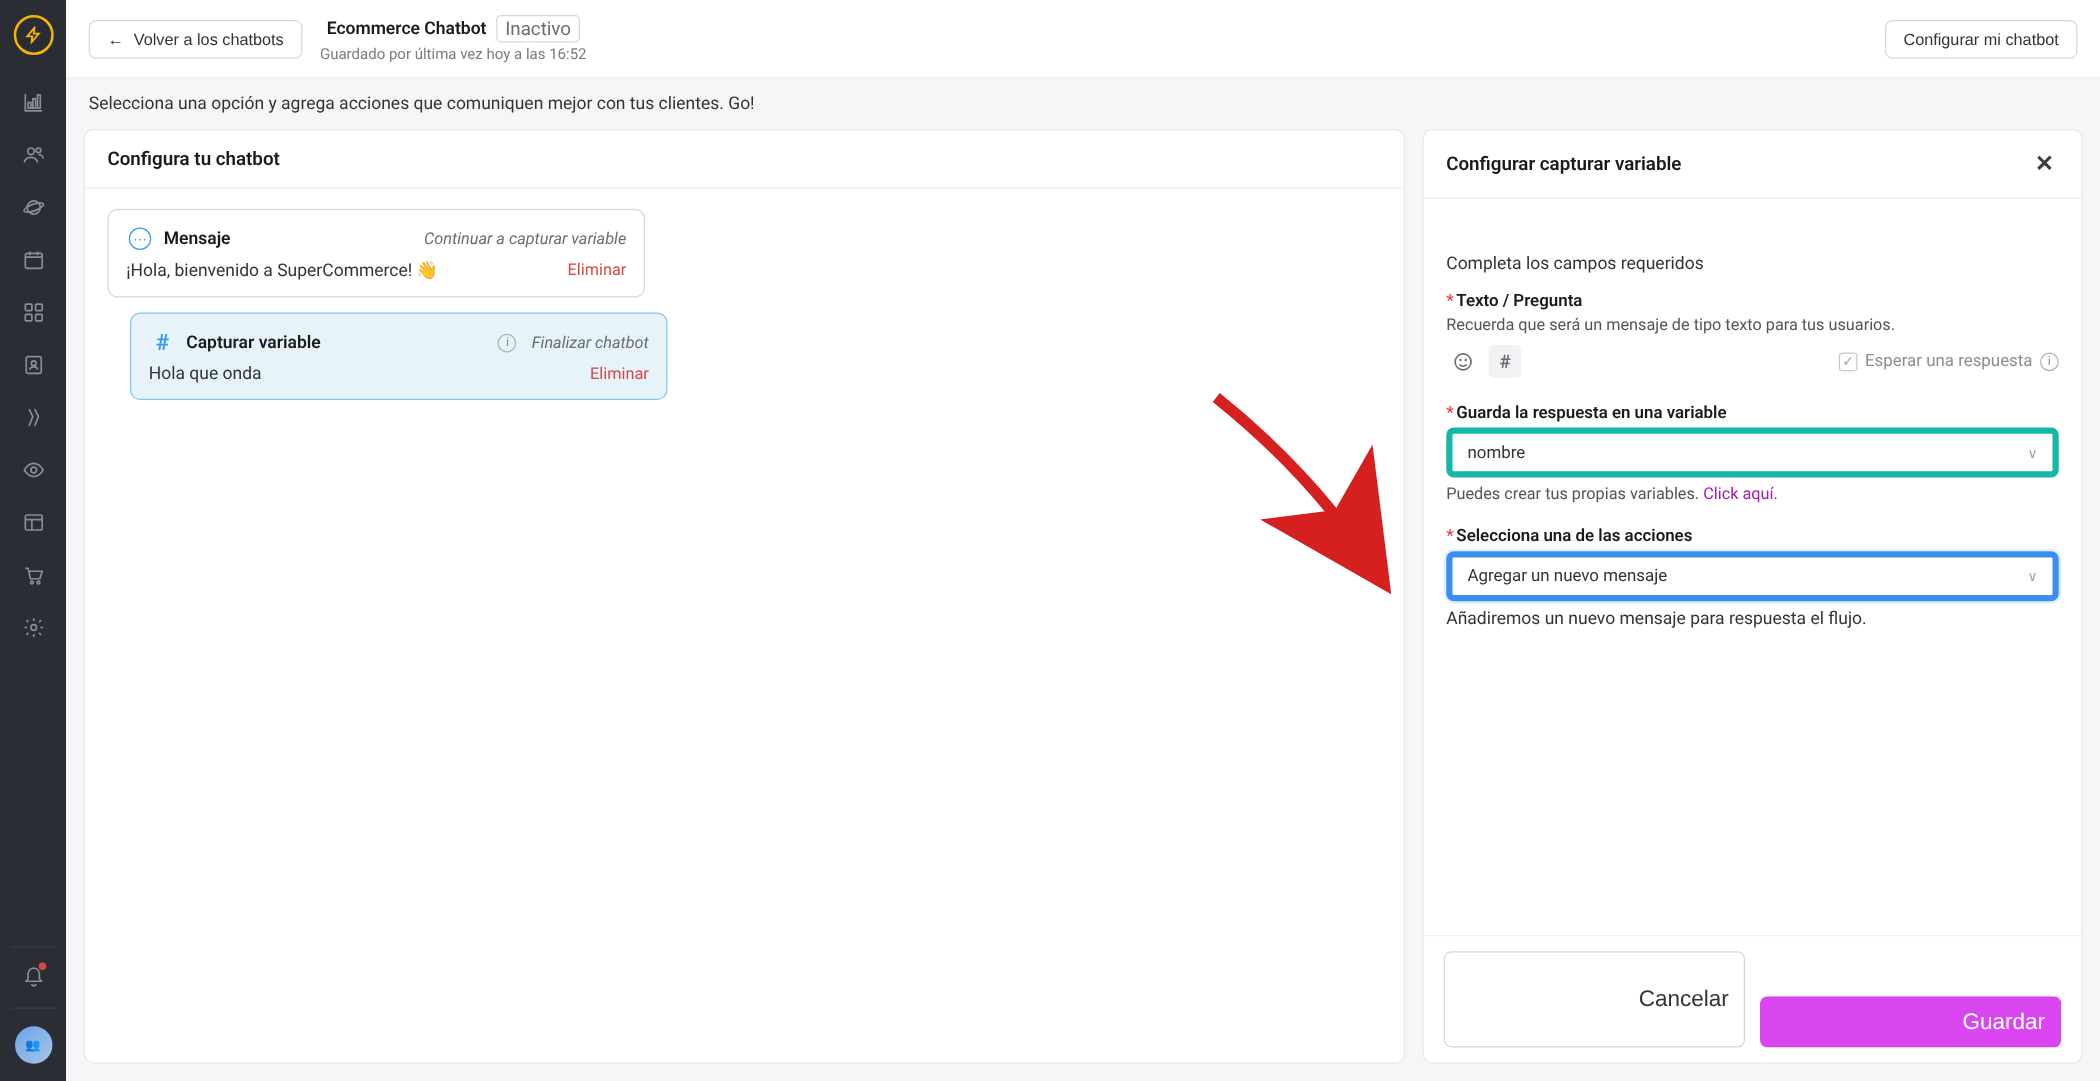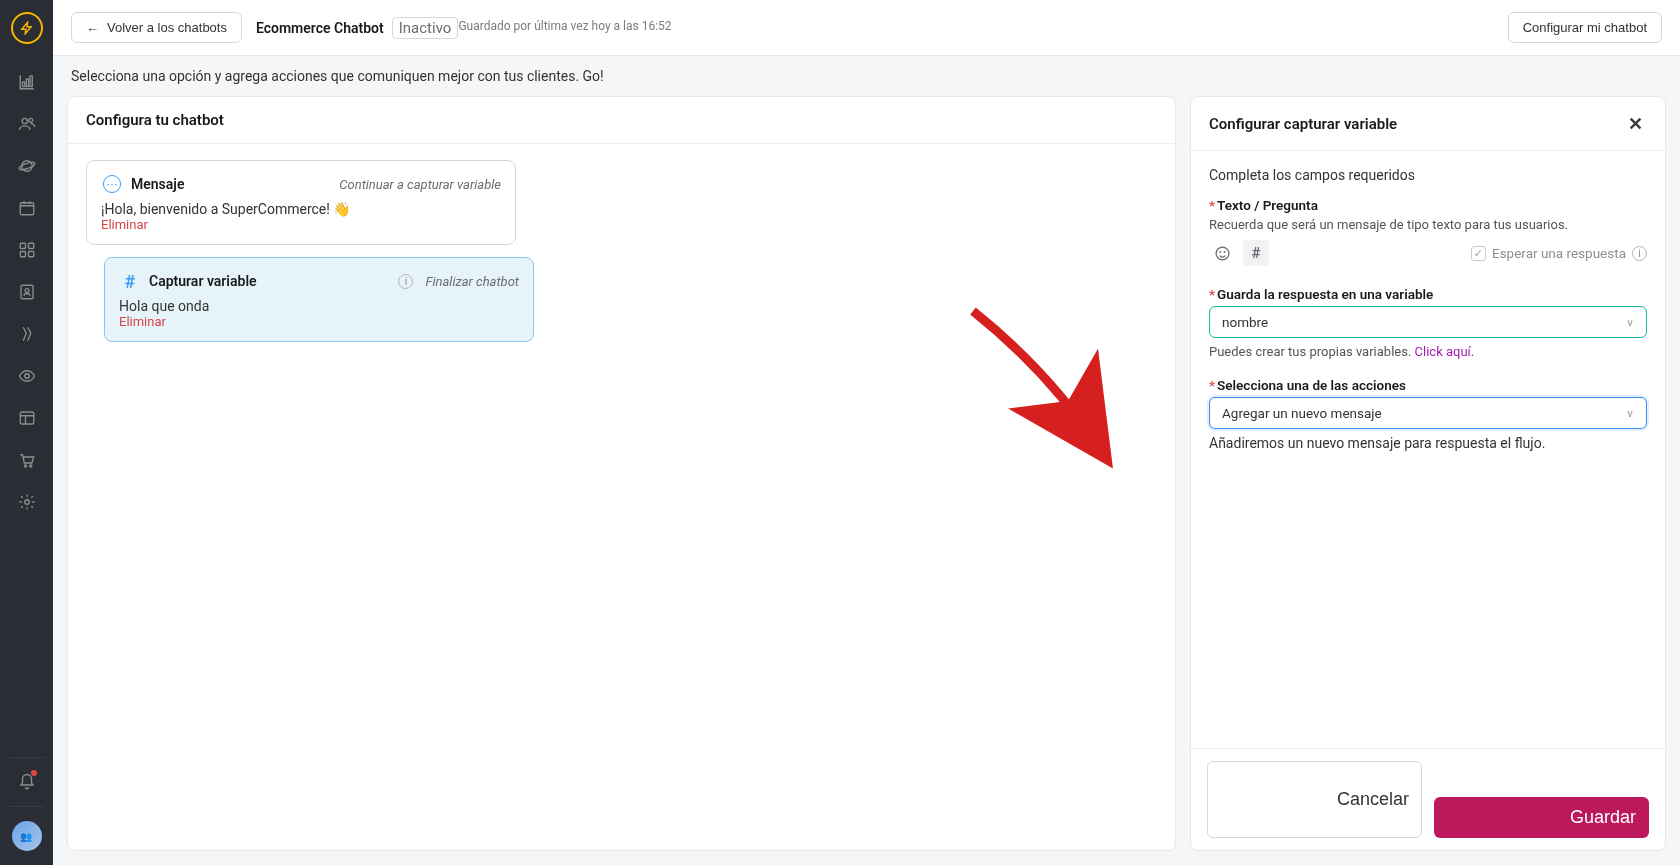--- a/index.html
+++ b/index.html
@@ -16,87 +16,87 @@
     .sidebar-bell { position: relative; width: 36px; height: 36px; display: flex; align-items: center; justify-content: center; color: #8a8d91; cursor: pointer; border-top: 1px solid #3a3d43; border-bottom: 1px solid #3a3d43; padding: 24px 0; }
     .sidebar-bell::after { content: ''; position: absolute; top: 12px; right: 8px; width: 6px; height: 6px; background: #e04545; border-radius: 50%; }
     .sidebar-avatar { width: 30px; height: 30px; border-radius: 50%; background: linear-gradient(135deg, #6aa4e8, #a8c4e8); margin: 14px 0; cursor: pointer; overflow: hidden; display:flex; align-items:center; justify-content:center; font-size:10px; color:#fff;}
     
     
     .main { flex: 1; display: flex; flex-direction: column; background: #fff; overflow: hidden; }
     
     
     .topbar { display: flex; align-items: center; padding: 12px 18px; border-bottom: 1px solid #e7e8ea; gap: 14px; background: #fff; }
     .back-btn { display: flex; align-items: center; gap: 8px; padding: 7px 14px; border: 1px solid #d6d7da; border-radius: 6px; background: #fff; cursor: pointer; font-size: 13px; color: #333; }
-    .topbar-title-wrap { display: flex; flex-direction: row; }
+    .topbar-title-wrap { display: flex; flex-direction: column; align-items: center; }
     .topbar-title-row { display: flex; align-items: center; gap: 8px; }
     .topbar-title { font-weight: 600; font-size: 14px; color: #1a1a1a; }
     .badge { font-size: 15px; color: #6a6c70; border: 1px solid #d6d7da; border-radius: 4px; padding: 1px 6px; }
     .topbar-sub { font-size: 12px; color: #7a7c80; margin-top: 2px; }
     .topbar-spacer { flex: 1; }
     .config-btn { padding: 7px 14px; border: 1px solid #d6d7da; border-radius: 6px; background: #fff; cursor: pointer; font-size: 13px; color: #333; }
     
     
     .instruction { padding: 12px 18px; color: #333; font-size: 14px; background: #f5f6f7; }
     .collapse-toggle { position: absolute; left: 53px; top: 380px; background: #f5f6f7; width: 14px; height: 26px; display: flex; align-items: center; justify-content: center; color: #6a6c70; cursor: pointer; font-size: 16px; }
     
     
     .content { flex: 1; display: flex; gap: 14px; padding: 0 14px 14px 14px; background: #f5f6f7; overflow: hidden; position: relative; }
     
     .panel { background: #fff; border: 1px solid #e7e8ea; border-radius: 8px; display: flex; flex-direction: column; overflow: hidden; }
     .panel-left { flex: 1; min-width: 0; }
-    .panel-right { width: 476px; flex-shrink: 0; }
+    .panel-right { width: 528px; flex-shrink: 0; gap: 28px; }
     
     .panel-header { display: flex; align-items: center; justify-content: space-between; padding: 14px 18px; border-bottom: 1px solid #edeef0; font-weight: 600; font-size: 15px; text-align: center; }
     .close-x { cursor: pointer; font-size: 18px; color: #3a3c40; padding: 2px 4px; }
     
     .panel-body { padding: 16px 18px; flex: 1; overflow-y: auto; }
     
     
     .flow-card { border: 1px solid #d6d7da; border-radius: 8px; padding: 12px 14px; margin-bottom: 0; width: 430px; background: #fff; }
     .flow-card.nested { margin-left: 18px; margin-top: 12px; border: 1px solid #89c5f0; background: #e6f4fa; width: 430px; }
     .flow-card-head { display: flex; align-items: center; gap: 8px; margin-bottom: 6px; }
     .flow-icon-badge { width: 22px; height: 22px; display: flex; align-items: center; justify-content: center; }
     .flow-icon-msg { color: #3b9cf5; border: 1.5px solid #3b9cf5; border-radius: 50%; width:18px; height:18px; display:flex; align-items:center; justify-content:center; font-size:11px;}
     .flow-icon-hash { color: #3b9cf5; font-size: 18px; font-weight:600; }
     .flow-title { font-weight: 600; font-size: 14px; }
     .flow-head-spacer { flex: 1; }
     .flow-continue { font-style: italic; font-size: 13px; color: #6a6c70; }
     .flow-info-icon { color: #8a8d91; display:inline-flex; align-items:center; margin-right:4px;}
-    .flow-body-row { display: flex; justify-content: space-between; align-items: flex-start; flex-direction: column; }
+    .flow-body-row { display: flex; justify-content: space-between; align-items: center; }
     .flow-text { color: #333; font-size: 14px; }
     .flow-delete { color: #d94545; font-size: 13px; cursor: pointer; }
     
     
     .form-note { font-size: 14px; color: #333; margin-bottom: 14px; }
     .label-row { font-size: 13.5px; font-weight: 600; margin-bottom: 4px; }
     .req { color: #e04545; margin-right: 2px; }
     .helper { font-size: 13px; color: #555; margin-bottom: 8px; }
     .textarea-wrap { border: 1px solid #d6d7da; border-radius: 6px; padding: 10px 12px 4px 12px; margin-bottom: 6px; }
     .textarea-wrap textarea { width: 100%; border: none; outline: none; resize: none; font-family: inherit; font-size: 13.5px; min-height: 42px; }
     .counter { text-align: right; font-size: 11px; color: #9a9c9f; }
     .tool-row { display: flex; align-items: center; gap: 8px; margin-bottom: 20px; }
     .tool-btn { width: 26px; height: 26px; display: flex; align-items: center; justify-content: center; border-radius: 4px; cursor: pointer; color: #6a6c70; }
     .tool-btn.outlined { }
     .tool-btn.boxed { background: #f1f2f4; }
     .tool-spacer { flex: 1; }
     .chk-row { display: flex; align-items: center; gap: 6px; font-size: 13.5px; color: #8b8e92; }
     .chk-box { width: 15px; height: 15px; border: 1px solid #c7c8cb; border-radius: 3px; display: flex; align-items: center; justify-content: center; color: #9fa1a4; font-size: 11px; }
     .info-circle { width: 15px; height: 15px; border: 1px solid #b0b2b5; border-radius: 50%; display: inline-flex; align-items: center; justify-content: center; font-size: 10px; color: #8a8c8f; }
     
-    .select { border: 1px solid #14b8a6; border-radius: 6px; padding: 7px 12px; display: flex; justify-content: space-between; align-items: center; font-size: 13.5px; color: #333; cursor: pointer; margin-bottom: 6px; }
+    .select { border: 5px solid #14b8a6; border-radius: 6px; padding: 7px 12px; display: flex; justify-content: space-between; align-items: center; font-size: 13.5px; color: #333; cursor: pointer; margin-bottom: 6px; }
     .select.focused { border-color: #3b8ef0; box-shadow: 0 0 0 2px rgba(59,142,240,0.15); }
     .chevron { color: #a0a2a5; font-size: 11px; }
     .link { color: #a21caf; cursor: pointer; }
     .section { margin-bottom: 18px; }
     .desc { font-size: 14px; color: #333; margin-top: 6px; }
     
     .panel-footer { display: flex; gap: 12px; padding: 12px 16px; border-top: 1px solid #edeef0; }
     .btn { flex: 1; padding: 9px 12px; border-radius: 6px; font-size: 18px; cursor: pointer; border: 1px solid transparent; text-align: right; }
     .btn-secondary { border-color: #d6d7da; background: #fff; color: #333; }
-    .btn-primary { background: #be185d; color: #fff; margin-top: 36px; }
+    .btn-primary { background: #d946ef; color: #fff; margin-top: 36px; }
     
     
     .arrow-annotation { position: absolute; pointer-events: none; z-index: 50; }
   </style>
 </head>
 <body>
 
 <div class="app">
 
   <div class="sidebar">

